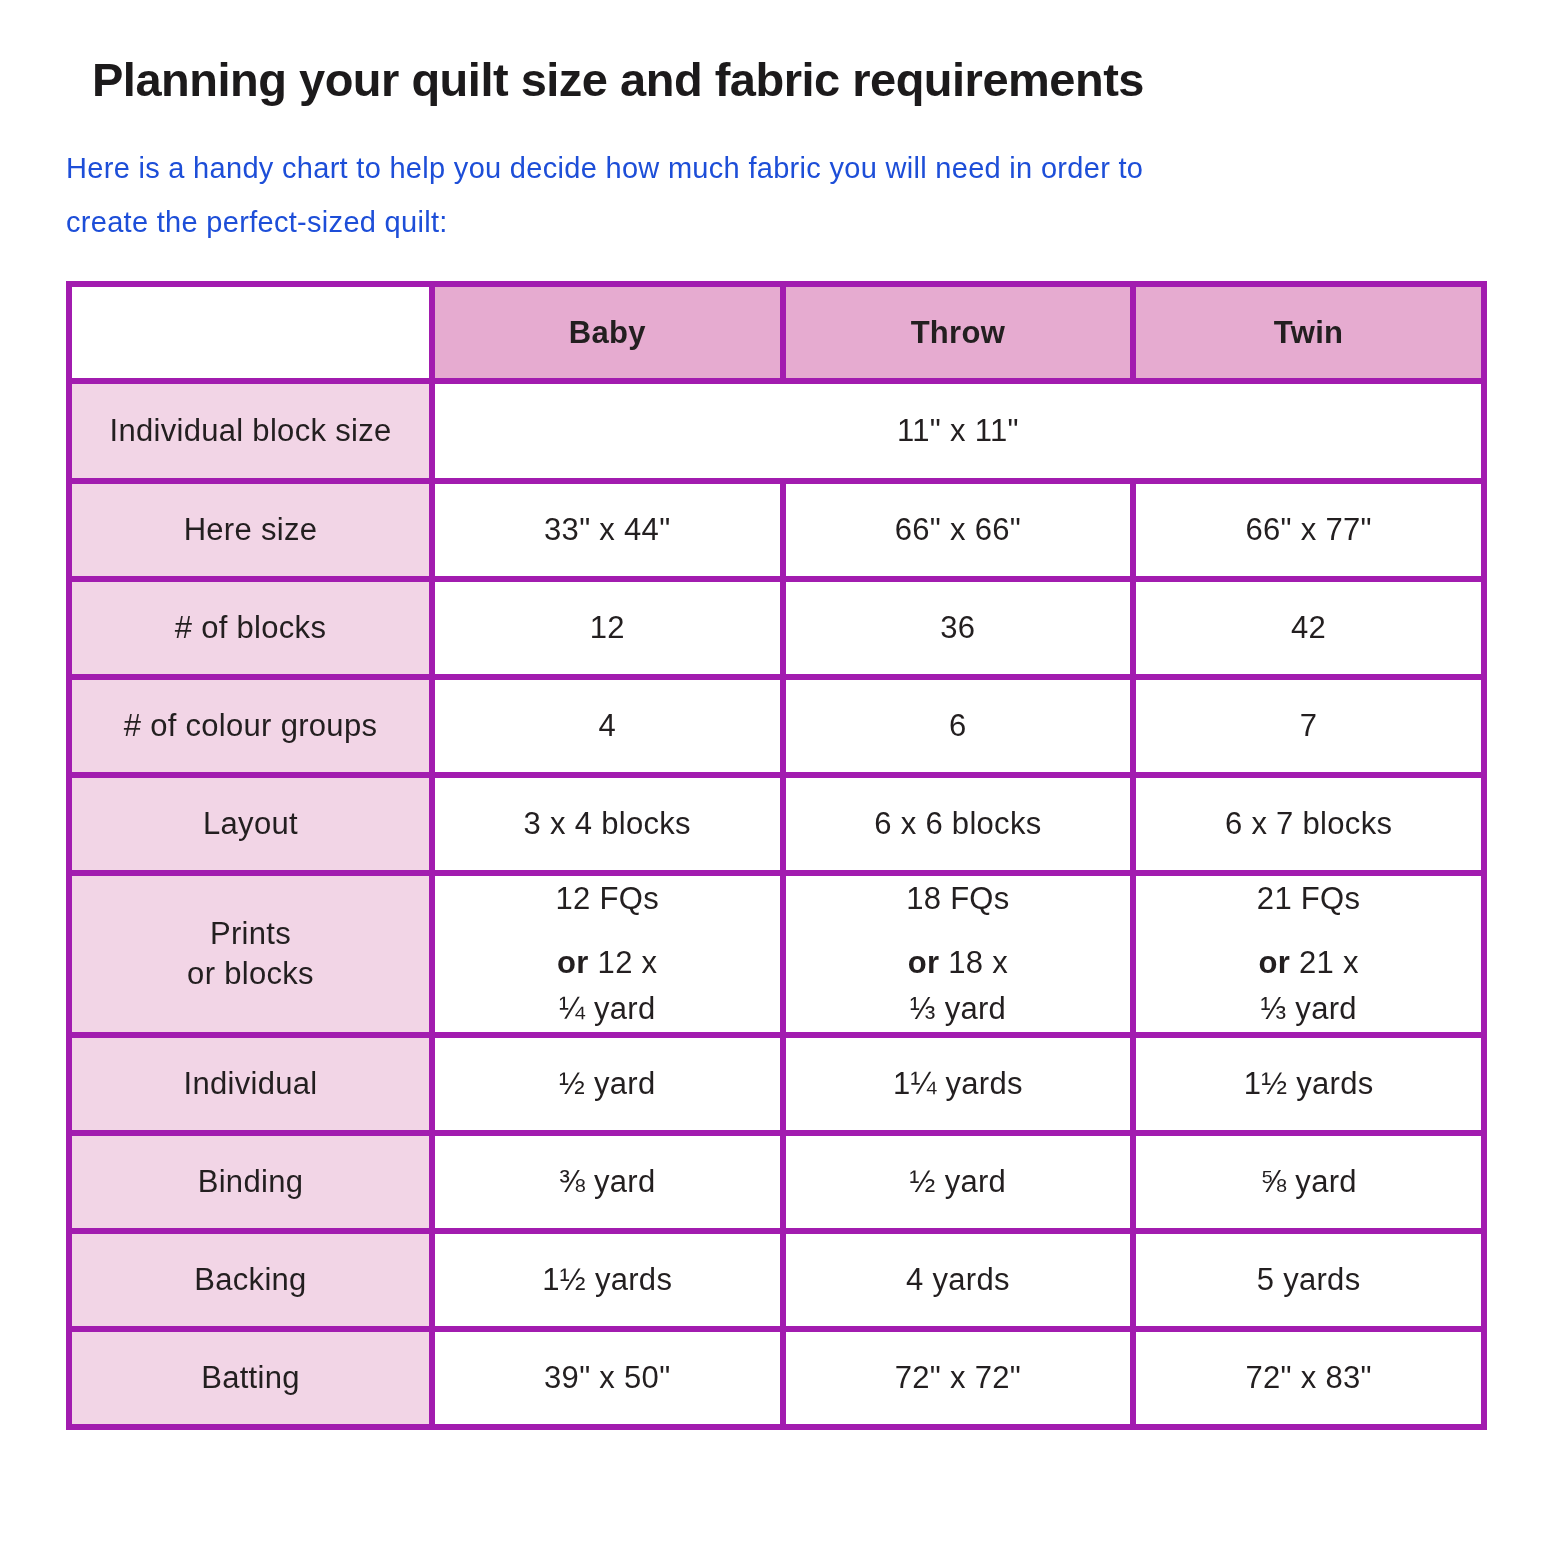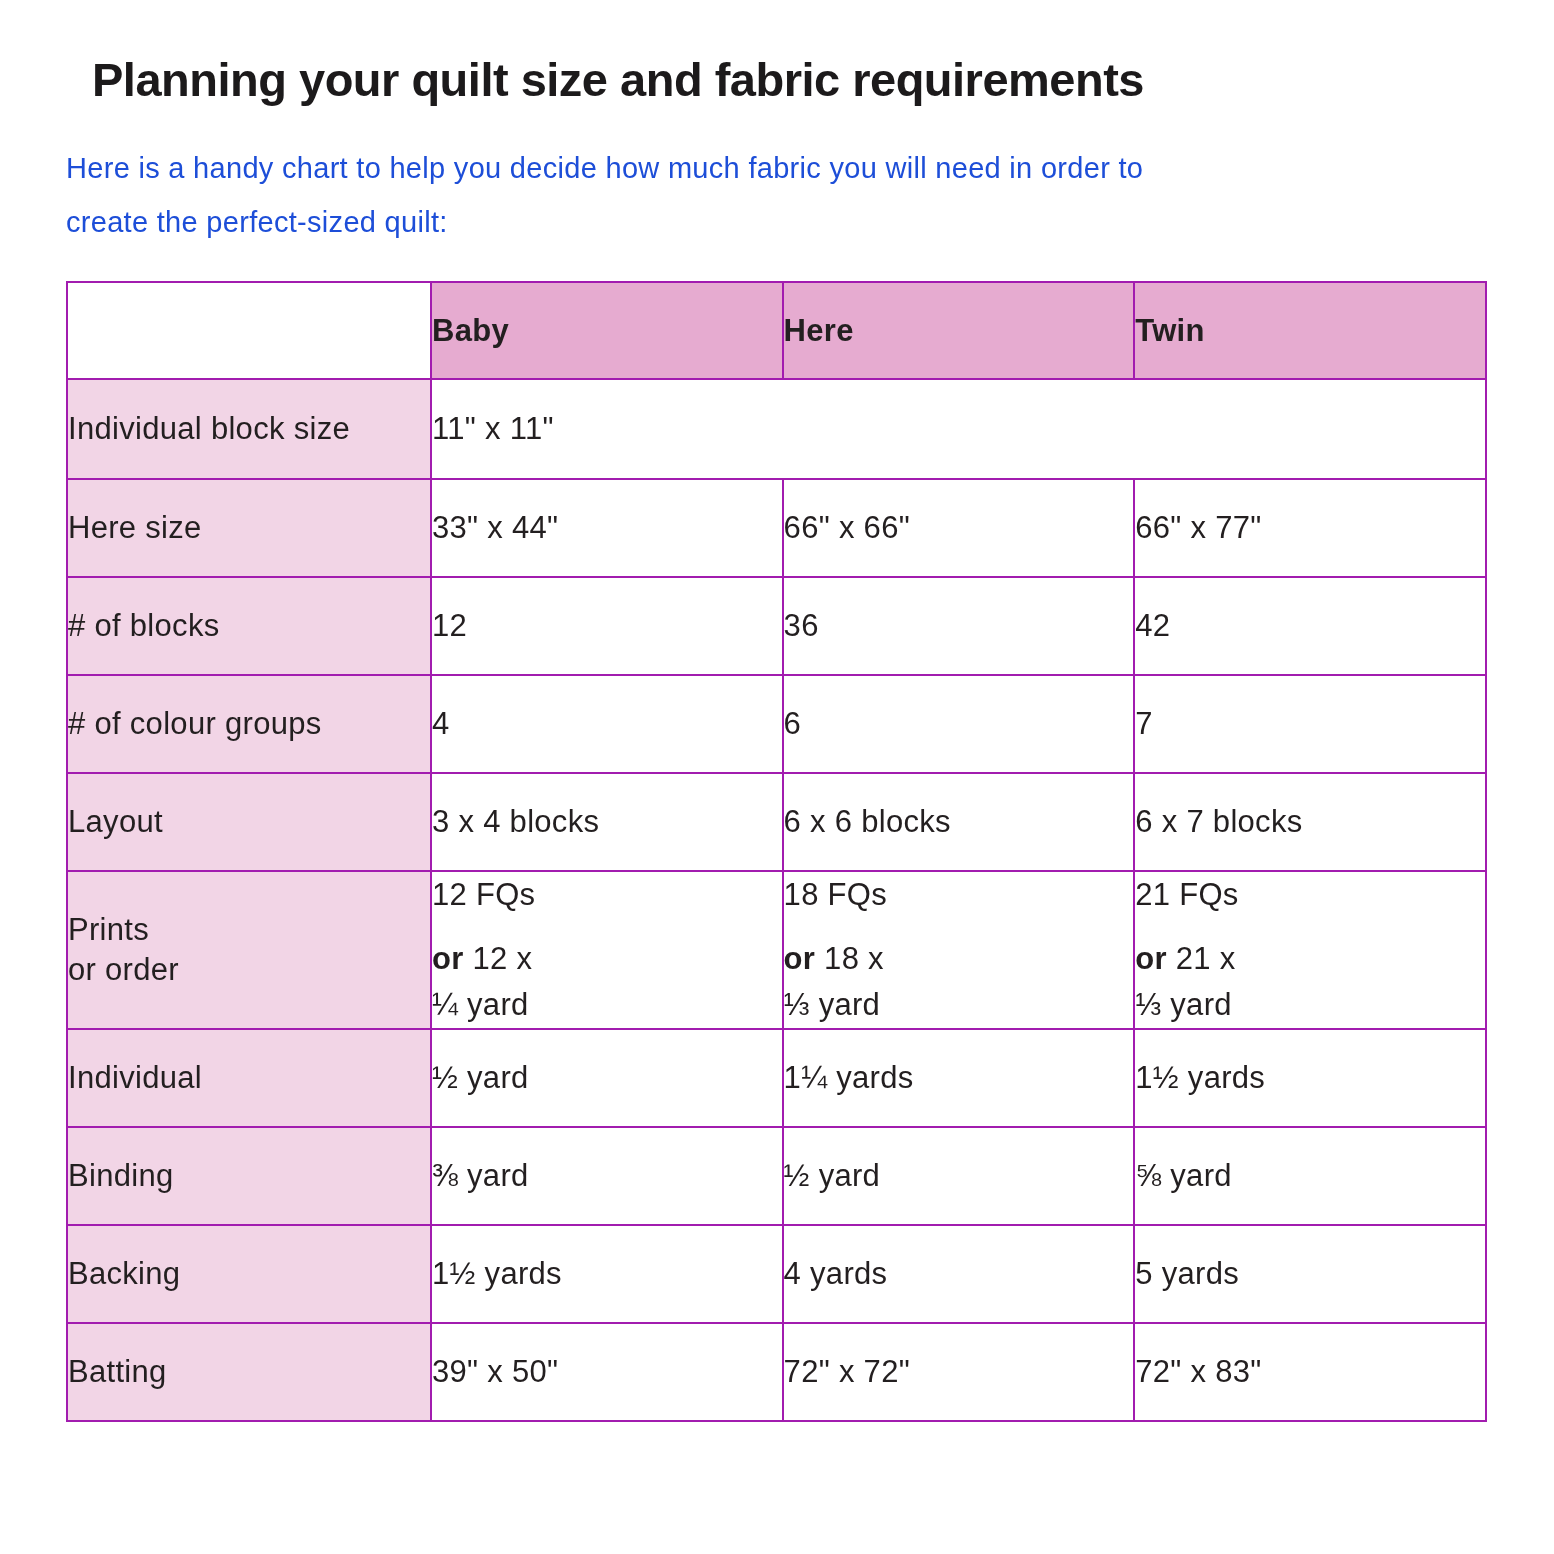--- a/index.html
+++ b/index.html
@@ -32,22 +32,22 @@
     letter-spacing: 0.3px;
   }
   .intro .line { display: block; line-height: 54px; }
   .quilt-table {
     margin: 32px 66px 0 66px;
     width: 1421px;
     border-collapse: collapse;
     table-layout: fixed;
   }
   .quilt-table td, .quilt-table th {
-    border: 2px solid #a21caf;
-    text-align: left;
+    border: 6px solid #a21caf;
+    text-align: center;
     vertical-align: middle;
     font-size: 31px;
     font-weight: 400;
     background: #ffffff;
     letter-spacing: 0.3px;
   }
   .pink-dark  { background: #e6abd0 !important; }
   .pink-light { background: #f2d5e6 !important; margin-top: 8px; }
   th.size-col, .fabric-hdr {
     font-weight: 700;
@@ -80,21 +80,21 @@
       <col style="width:25.65%">
       <col style="width:24.78%">
       <col style="width:24.78%">
       <col style="width:24.79%">
     </colgroup>
 
     <tbody>
         <tr class="row-hdr">
       <td></td>
       <th class="pink-dark size-col">Baby</th>
-      <th class="pink-dark size-col">Here</th>
+      <th class="pink-dark size-col">Throw</th>
       <th class="pink-dark size-col">Twin</th>
     </tr>
 
     <tr class="row-blk">
       <td class="pink-light">Individual block size</td>
       <td colspan="3">11" x 11"</td>
     </tr>
 
     <tr class="row-h">
       <td class="pink-light">Here size</td>
@@ -121,21 +121,21 @@
       <td class="pink-light">Layout</td>
       <td>3 x 4 blocks</td>
       <td>6 x 6 blocks</td>
       <td>6 x 7 blocks</td>
     </tr>
 
 
     <tr class="row-prt">
       <td class="pink-light label-2line">
         <span class="lline">Prints</span>
-        <span class="lline">or order</span>
+        <span class="lline">or blocks</span>
       </td>
       <td class="prints-cell">
         <span class="pline first">12 FQs</span>
         <span class="pline"><strong class="or">or</strong><span> 12 x</span></span>
         <span class="pline">¼ yard</span>
       </td>
       <td class="prints-cell">
         <span class="pline first">18 FQs</span>
         <span class="pline"><strong class="or">or</strong><span> 18 x</span></span>
         <span class="pline">⅓ yard</span>

